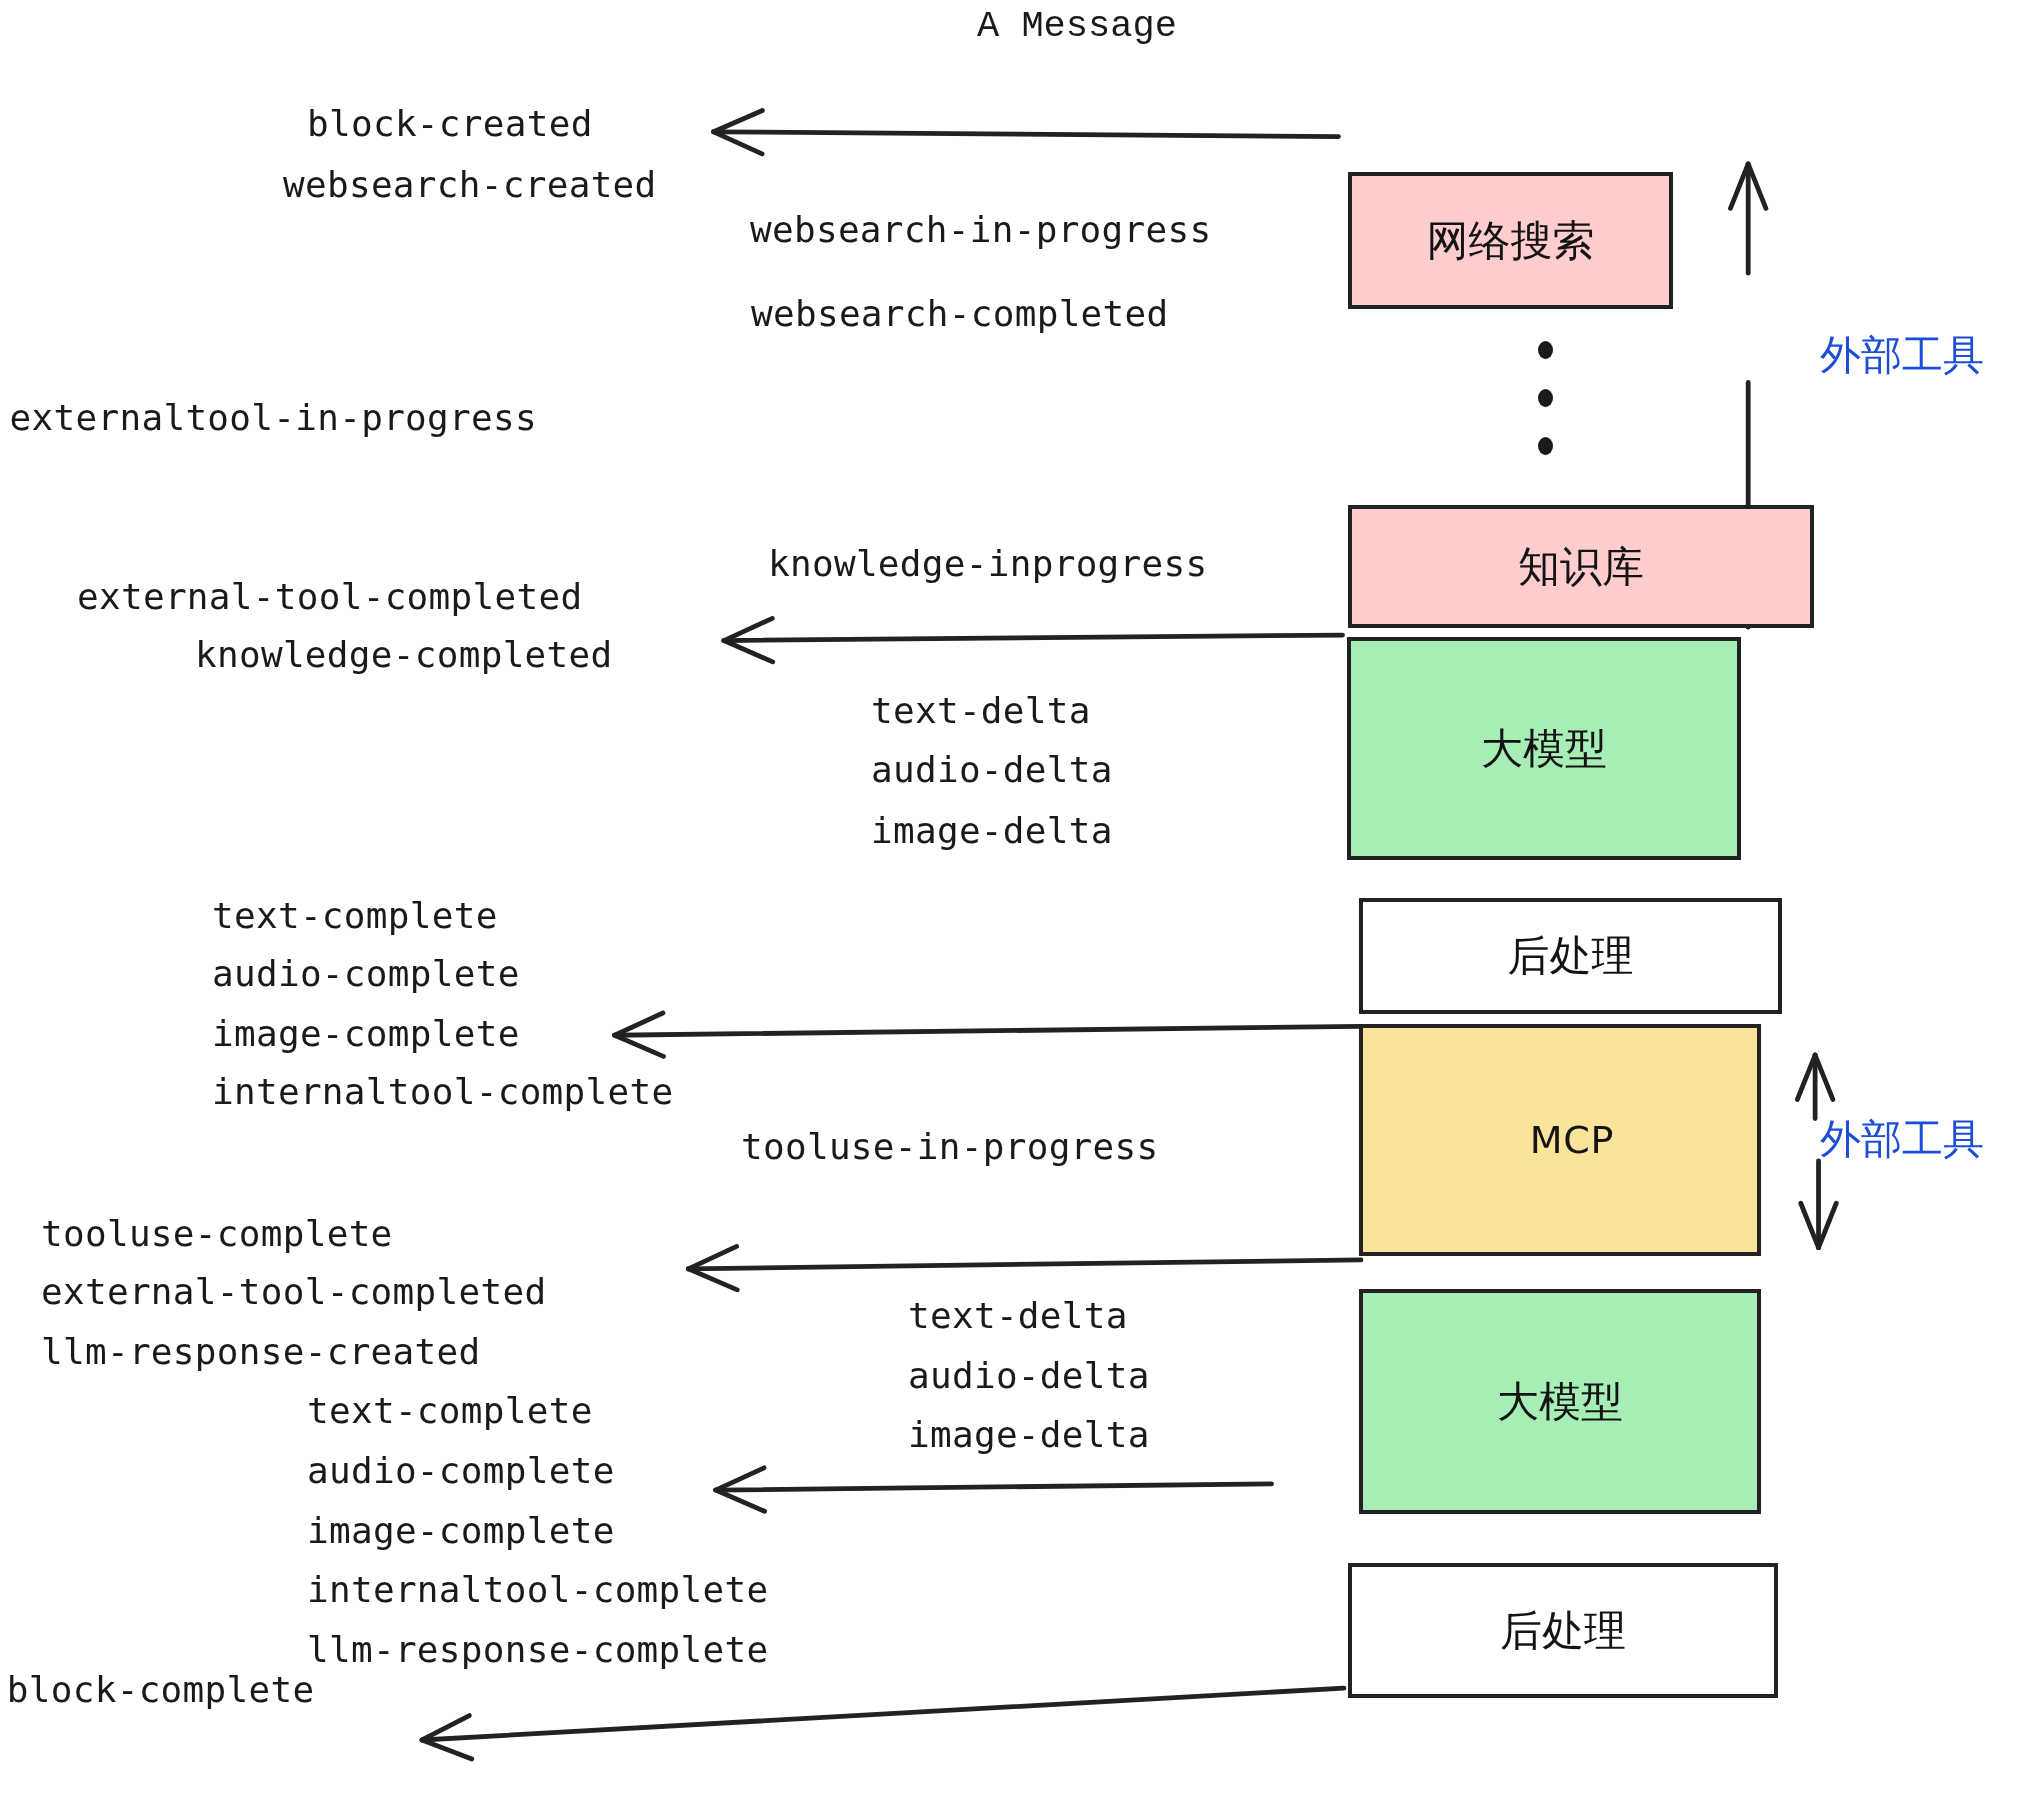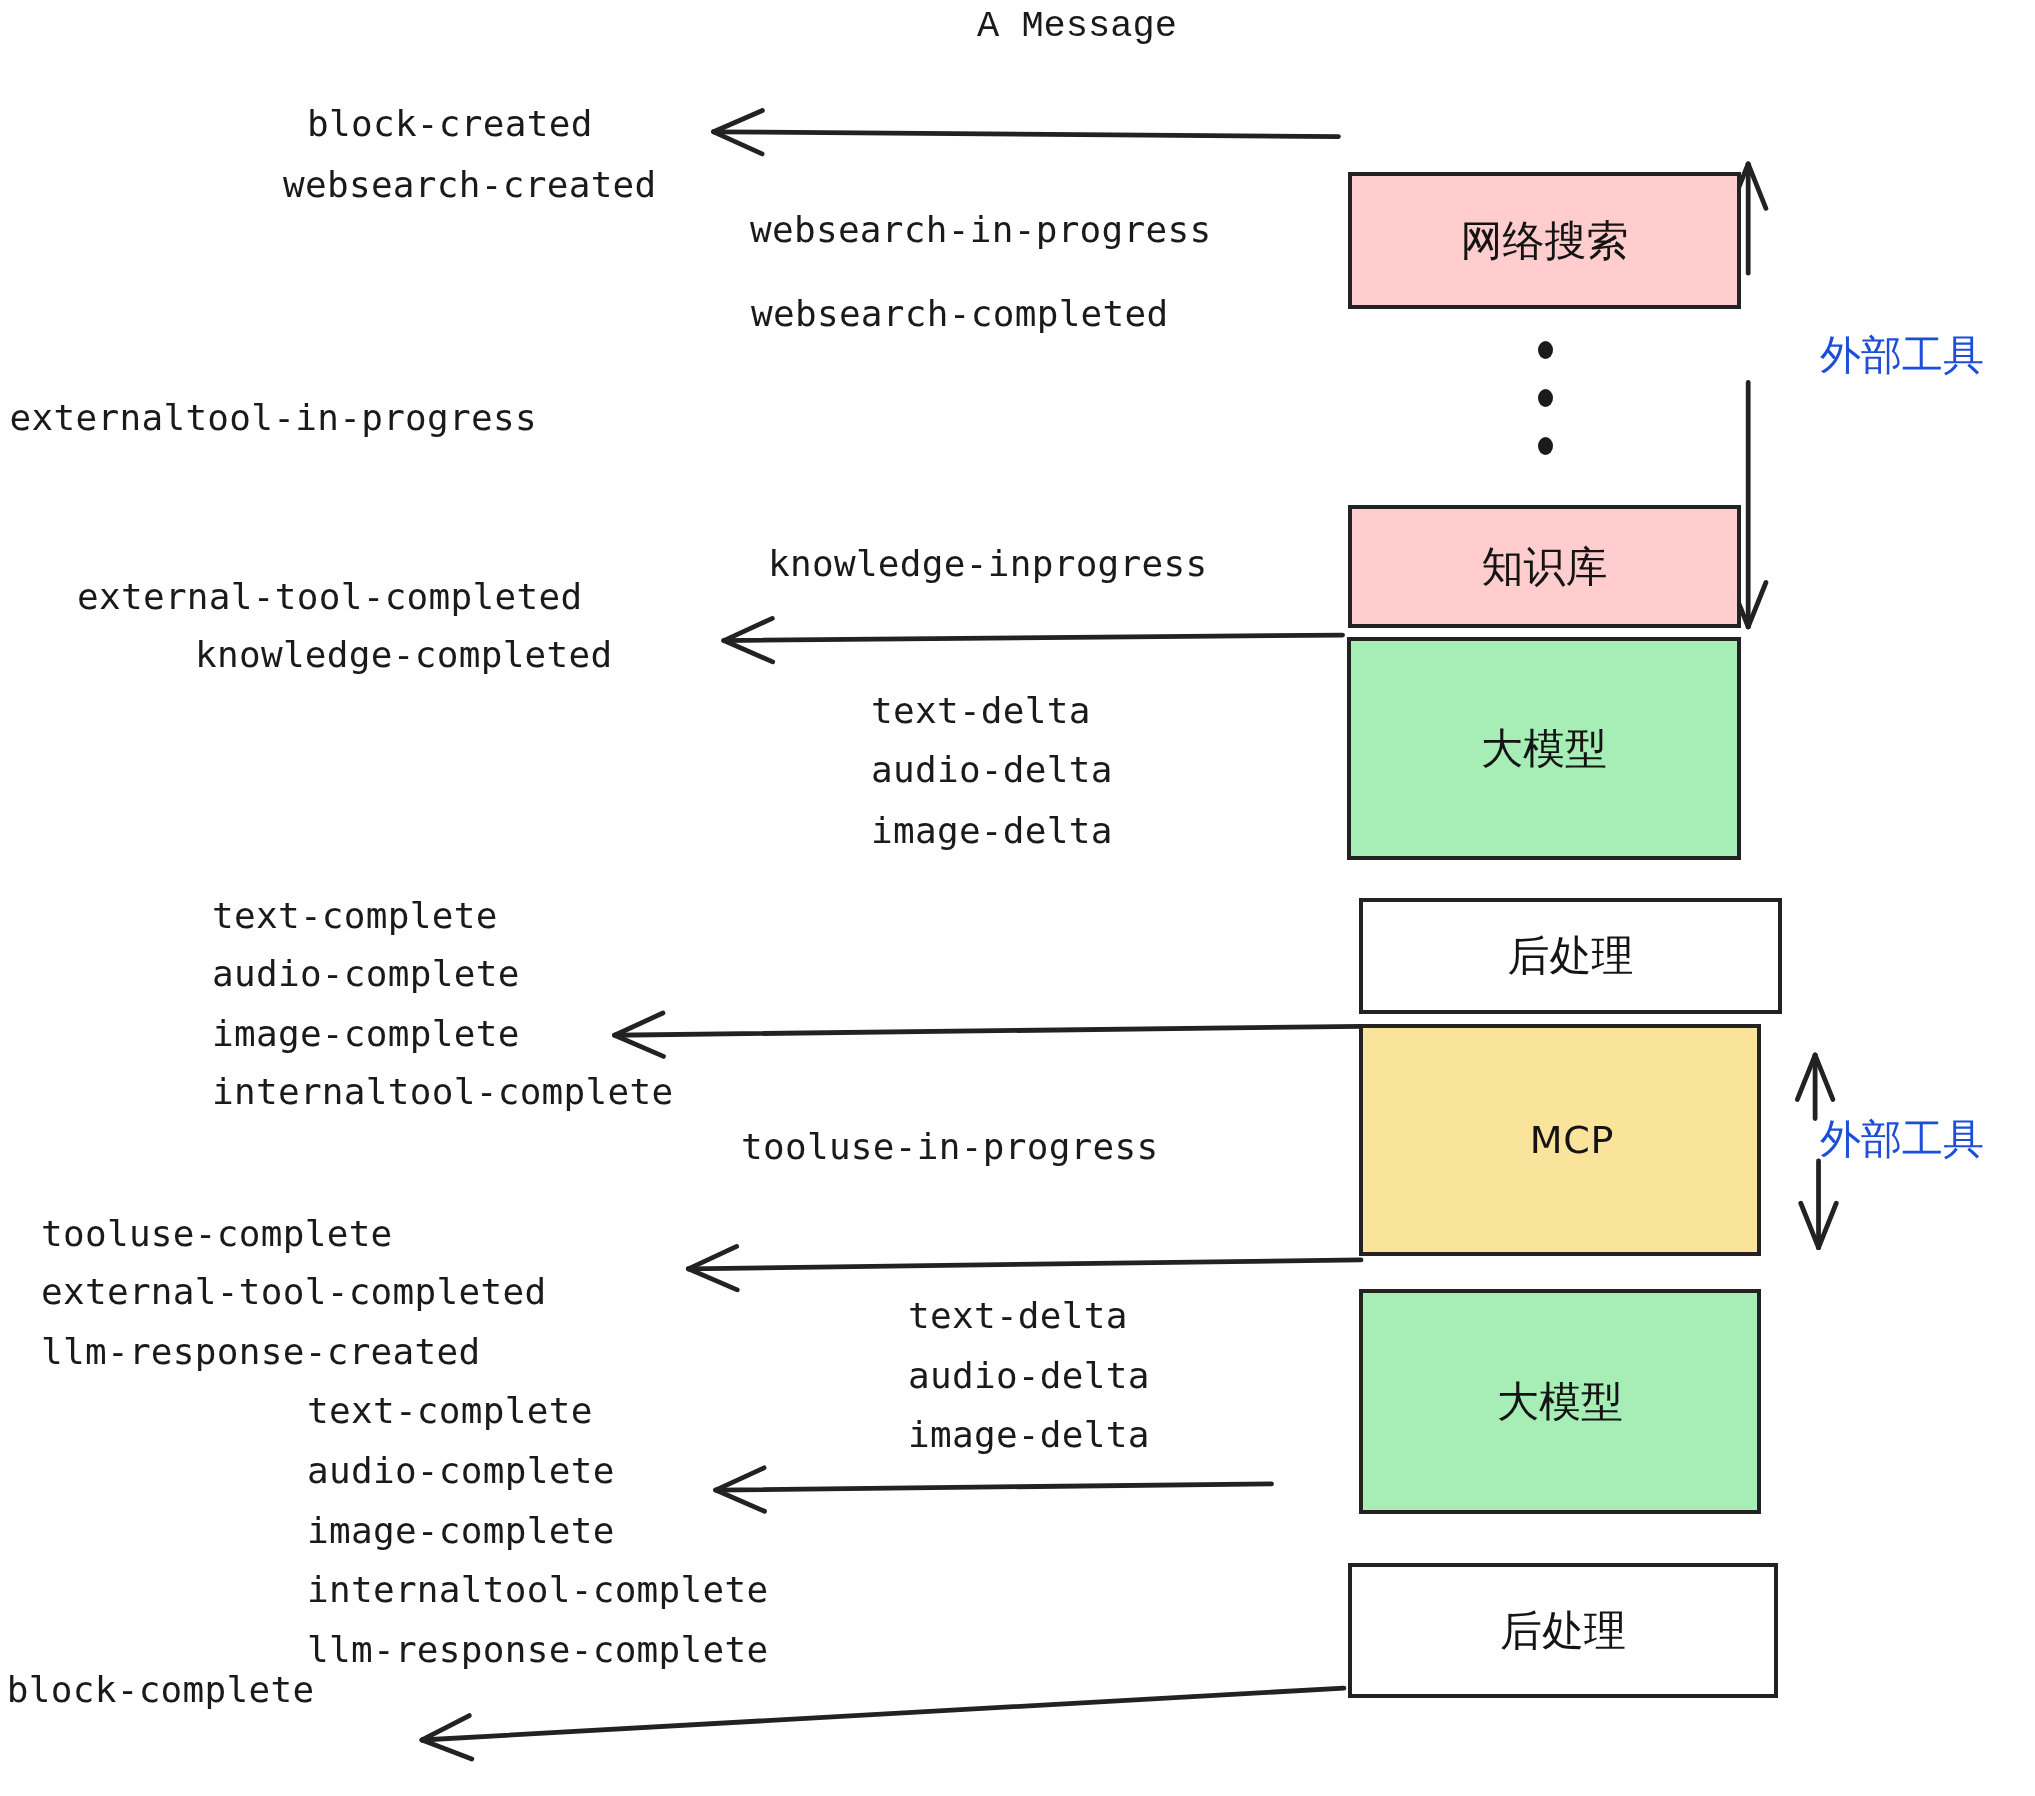--- a/index.html
+++ b/index.html
@@ -117,24 +117,24 @@
       <line x1="2560" y1="918" x2="2534.035567141091" y2="852.9934755096443" stroke="#222222" stroke-width="7" stroke-linecap="round"></line>
       <line x1="2658" y1="1638" x2="2658" y2="1545" stroke="#222222" stroke-width="7" stroke-linecap="round"></line>
       <line x1="2658" y1="1545" x2="2632.035567141091" y2="1610.0065244903558" stroke="#222222" stroke-width="7" stroke-linecap="round"></line>
       <line x1="2658" y1="1545" x2="2683.964432858909" y2="1610.0065244903558" stroke="#222222" stroke-width="7" stroke-linecap="round"></line>
       <line x1="2663" y1="1700" x2="2663" y2="1827" stroke="#222222" stroke-width="7" stroke-linecap="round"></line>
       <line x1="2663" y1="1827" x2="2688.964432858909" y2="1761.9934755096442" stroke="#222222" stroke-width="7" stroke-linecap="round"></line>
       <line x1="2663" y1="1827" x2="2637.035567141091" y2="1761.9934755096442" stroke="#222222" stroke-width="7" stroke-linecap="round"></line>
     </svg>
 
   <div id="box-layer">
-      <div class="box" style="left: 1348px; top: 172px; width: 393px; height: 137px; background: rgb(255, 205, 205); border-color: rgb(34, 34, 34);">
+      <div class="box" style="left: 1348px; top: 172px; width: 325px; height: 137px; background: rgb(255, 205, 205); border-color: rgb(34, 34, 34);">
         <span class="box-label">网络搜索</span>
       </div>
-      <div class="box" style="left: 1348px; top: 505px; width: 393px; height: 123px; background: rgb(255, 205, 205); border-color: rgb(34, 34, 34);">
+      <div class="box" style="left: 1348px; top: 505px; width: 466px; height: 123px; background: rgb(255, 205, 205); border-color: rgb(34, 34, 34);">
         <span class="box-label">知识库</span>
       </div>
       <div class="box" style="left: 1347px; top: 637px; width: 394px; height: 223px; background: rgb(166, 238, 181); border-color: rgb(34, 34, 34);">
         <span class="box-label">大模型</span>
       </div>
       <div class="box" style="left: 1359px; top: 898px; width: 423px; height: 116px; background: rgb(255, 255, 255); border-color: rgb(34, 34, 34);">
         <span class="box-label">后处理</span>
       </div>
       <div class="box mono" style="left: 1359px; top: 1024px; width: 402px; height: 232px; background: rgb(250, 228, 155); border-color: rgb(34, 34, 34); padding-left: 24px;">
         <span class="box-label">MCP</span>

